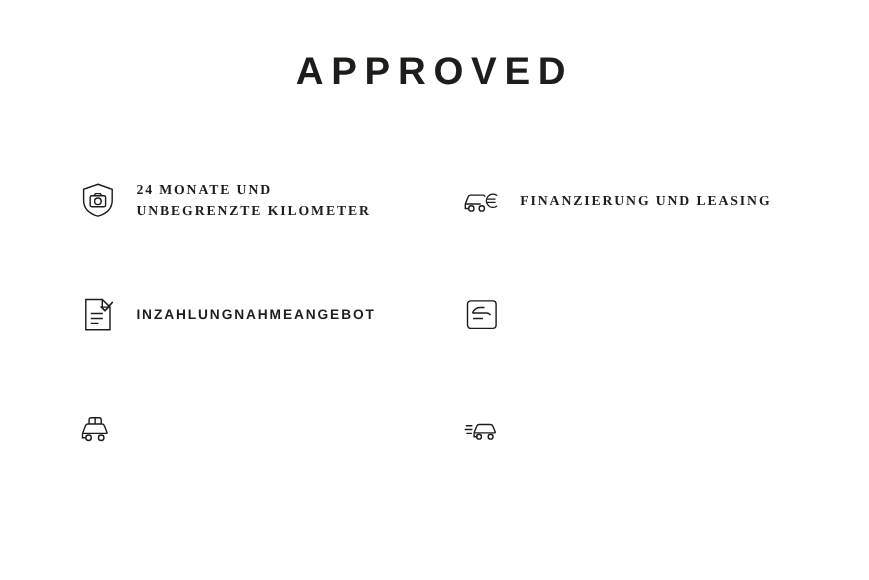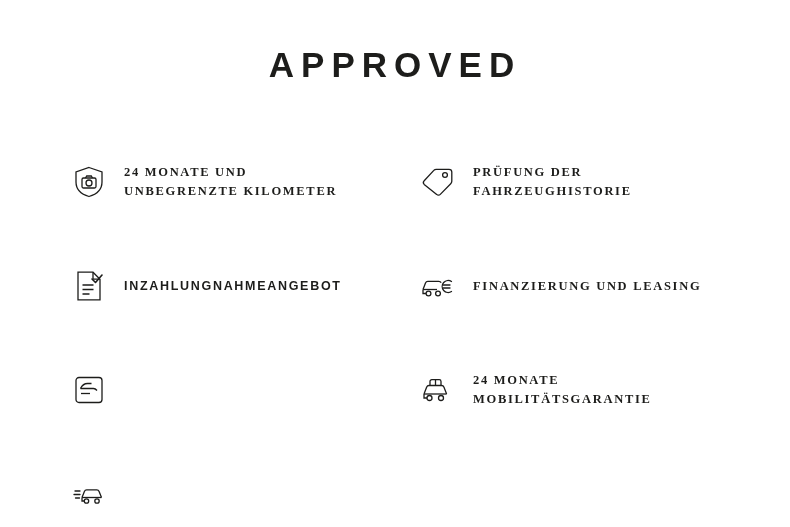--- a/index.html
+++ b/index.html
@@ -85,56 +85,46 @@
           <rect x="8" y="12" width="14" height="10" rx="1.5"></rect>
           <circle cx="15" cy="17" r="3"></circle>
           <path d="M11.5 12 l1.2-2 h4.6 l1.2 2"></path>
         </svg>
       </span>
       <span class="label">24 MONATE UND
 UNBEGRENZTE KILOMETER</span>
     </div>
 
 
-    <div class="feature col-left">
-      <span class="icon">
-        <svg width="32" height="30" viewBox="0 0 32 30" fill="none" stroke="#1d1d1b" stroke-width="1.3">
-          <path d="M2.2 13.8 L11.8 3.4 c0.7-0.8 1.5-1.1 2.5-1.1 H27 c1.6 0 2.8 1.2 2.8 2.8 v9.2 c0 1-0.4 1.8-1.1 2.5 L18.3 27.4 c-1 1-2.6 1-3.6 0 L2.2 17.4 c-1-1-1-2.6 0-3.6 Z"></path>
-          <circle cx="23" cy="8" r="2.4"></circle>
-        </svg>
-      </span>
-      <span class="label">PRÜFUNG DER
-FAHRZEUGHISTORIE</span>
-    </div>
-
-    <div class="feature col-right">
-      <span class="icon">
-        <svg width="28" height="32" viewBox="0 0 28 32" fill="none" stroke="#1d1d1b" stroke-width="1.3">
-          <path d="M3 2.2 h15 l7 7 v20.6 H3 Z"></path>
-          <path d="M18 2.2 v7 h7"></path>
-          <path d="M7.5 15 h11 M7.5 19.5 h11 M7.5 24 h7"></path>
-          <path d="M17 9 l3.5 3.5 L27 5" stroke-width="1.6" stroke-linecap="round" stroke-linejoin="round"></path>
-        </svg>
-      </span>
-      <span class="label">INZAHLUNGNAHMEANGEBOT</span>
-    </div>
 
     <div class="feature col-left">
       <span class="icon">
         <svg width="34" height="26" viewBox="0 0 34 26" fill="none" stroke="#1d1d1b" stroke-width="1.3">
           <path d="M2 16.5 v4 h3"></path>
           <path d="M2 16.5 l2.5-6.5 c0.4-1 1.2-1.6 2.3-1.6 h11 c1 0 1.9 0.5 2.4 1.3"></path>
           <path d="M2 16.5 h14"></path>
           <circle cx="7.5" cy="20.5" r="2.4"></circle>
           <circle cx="17" cy="20.5" r="2.4"></circle>
           <path d="M30.5 8.5 a6 6 0 1 0 0 10" stroke-linecap="round"></path>
           <path d="M22 12 h7 M22 15 h7" stroke-linecap="round"></path>
         </svg>
       </span>
       <span class="label">FINANZIERUNG UND LEASING</span>
+    </div>
+
+    <div class="feature col-right">
+      <span class="icon">
+        <svg width="28" height="32" viewBox="0 0 28 32" fill="none" stroke="#1d1d1b" stroke-width="1.3">
+          <path d="M3 2.2 h15 l7 7 v20.6 H3 Z"></path>
+          <path d="M18 2.2 v7 h7"></path>
+          <path d="M7.5 15 h11 M7.5 19.5 h11 M7.5 24 h7"></path>
+          <path d="M17 9 l3.5 3.5 L27 5" stroke-width="1.6" stroke-linecap="round" stroke-linejoin="round"></path>
+        </svg>
+      </span>
+      <span class="label">INZAHLUNGNAHMEANGEBOT</span>
     </div>
 
     <div class="feature col-right">
       <span class="icon">
         <svg width="30" height="30" viewBox="0 0 30 30" fill="none" stroke="#1d1d1b" stroke-width="1.3">
           <rect x="2" y="2.5" width="26" height="25" rx="3"></rect>
           <path d="M6.5 13.5 h13 c1.5 0 2.5 0.8 3.5 2"></path>
           <path d="M6.5 13.5 c1.5-3 3.5-5 7-5 h4"></path>
           <path d="M7 18.5 h9"></path>
         </svg>
@@ -146,22 +136,20 @@
         <svg width="34" height="28" viewBox="0 0 34 28" fill="none" stroke="#1d1d1b" stroke-width="1.3">
           <path d="M3 18 v4 h3"></path>
           <path d="M3 18 l2.6-6.8 c0.4-1 1.3-1.7 2.4-1.7 h12.6 c1.1 0 2 0.7 2.4 1.7 L25.6 18"></path>
           <path d="M3 18 h22.6"></path>
           <circle cx="8.5" cy="22" r="2.5"></circle>
           <circle cx="20" cy="22" r="2.5"></circle>
           <path d="M9 9.5 V5.5 a1.8 1.8 0 0 1 1.8-1.8 h7.4 A1.8 1.8 0 0 1 20 5.5 v4"></path>
           <path d="M14.5 3.7 v5.8"></path>
         </svg>
       </span>
-      <span class="label">24 MONATE
-MOBILITÄTSGARANTIE</span>
     </div>
 
     <div class="feature col-right">
       <span class="icon">
         <svg width="32" height="26" viewBox="0 0 32 26" fill="none" stroke="#1d1d1b" stroke-width="1.3">
           <path d="M9 16.5 v3.5 h3"></path>
           <path d="M9 16.5 l2.4-6 c0.4-1 1.2-1.6 2.2-1.6 h10.2 c1 0 1.9 0.6 2.3 1.6 l2.4 6"></path>
           <path d="M9 16.5 h19.5"></path>
           <circle cx="13.5" cy="20" r="2.2"></circle>
           <circle cx="24" cy="20" r="2.2"></circle>

